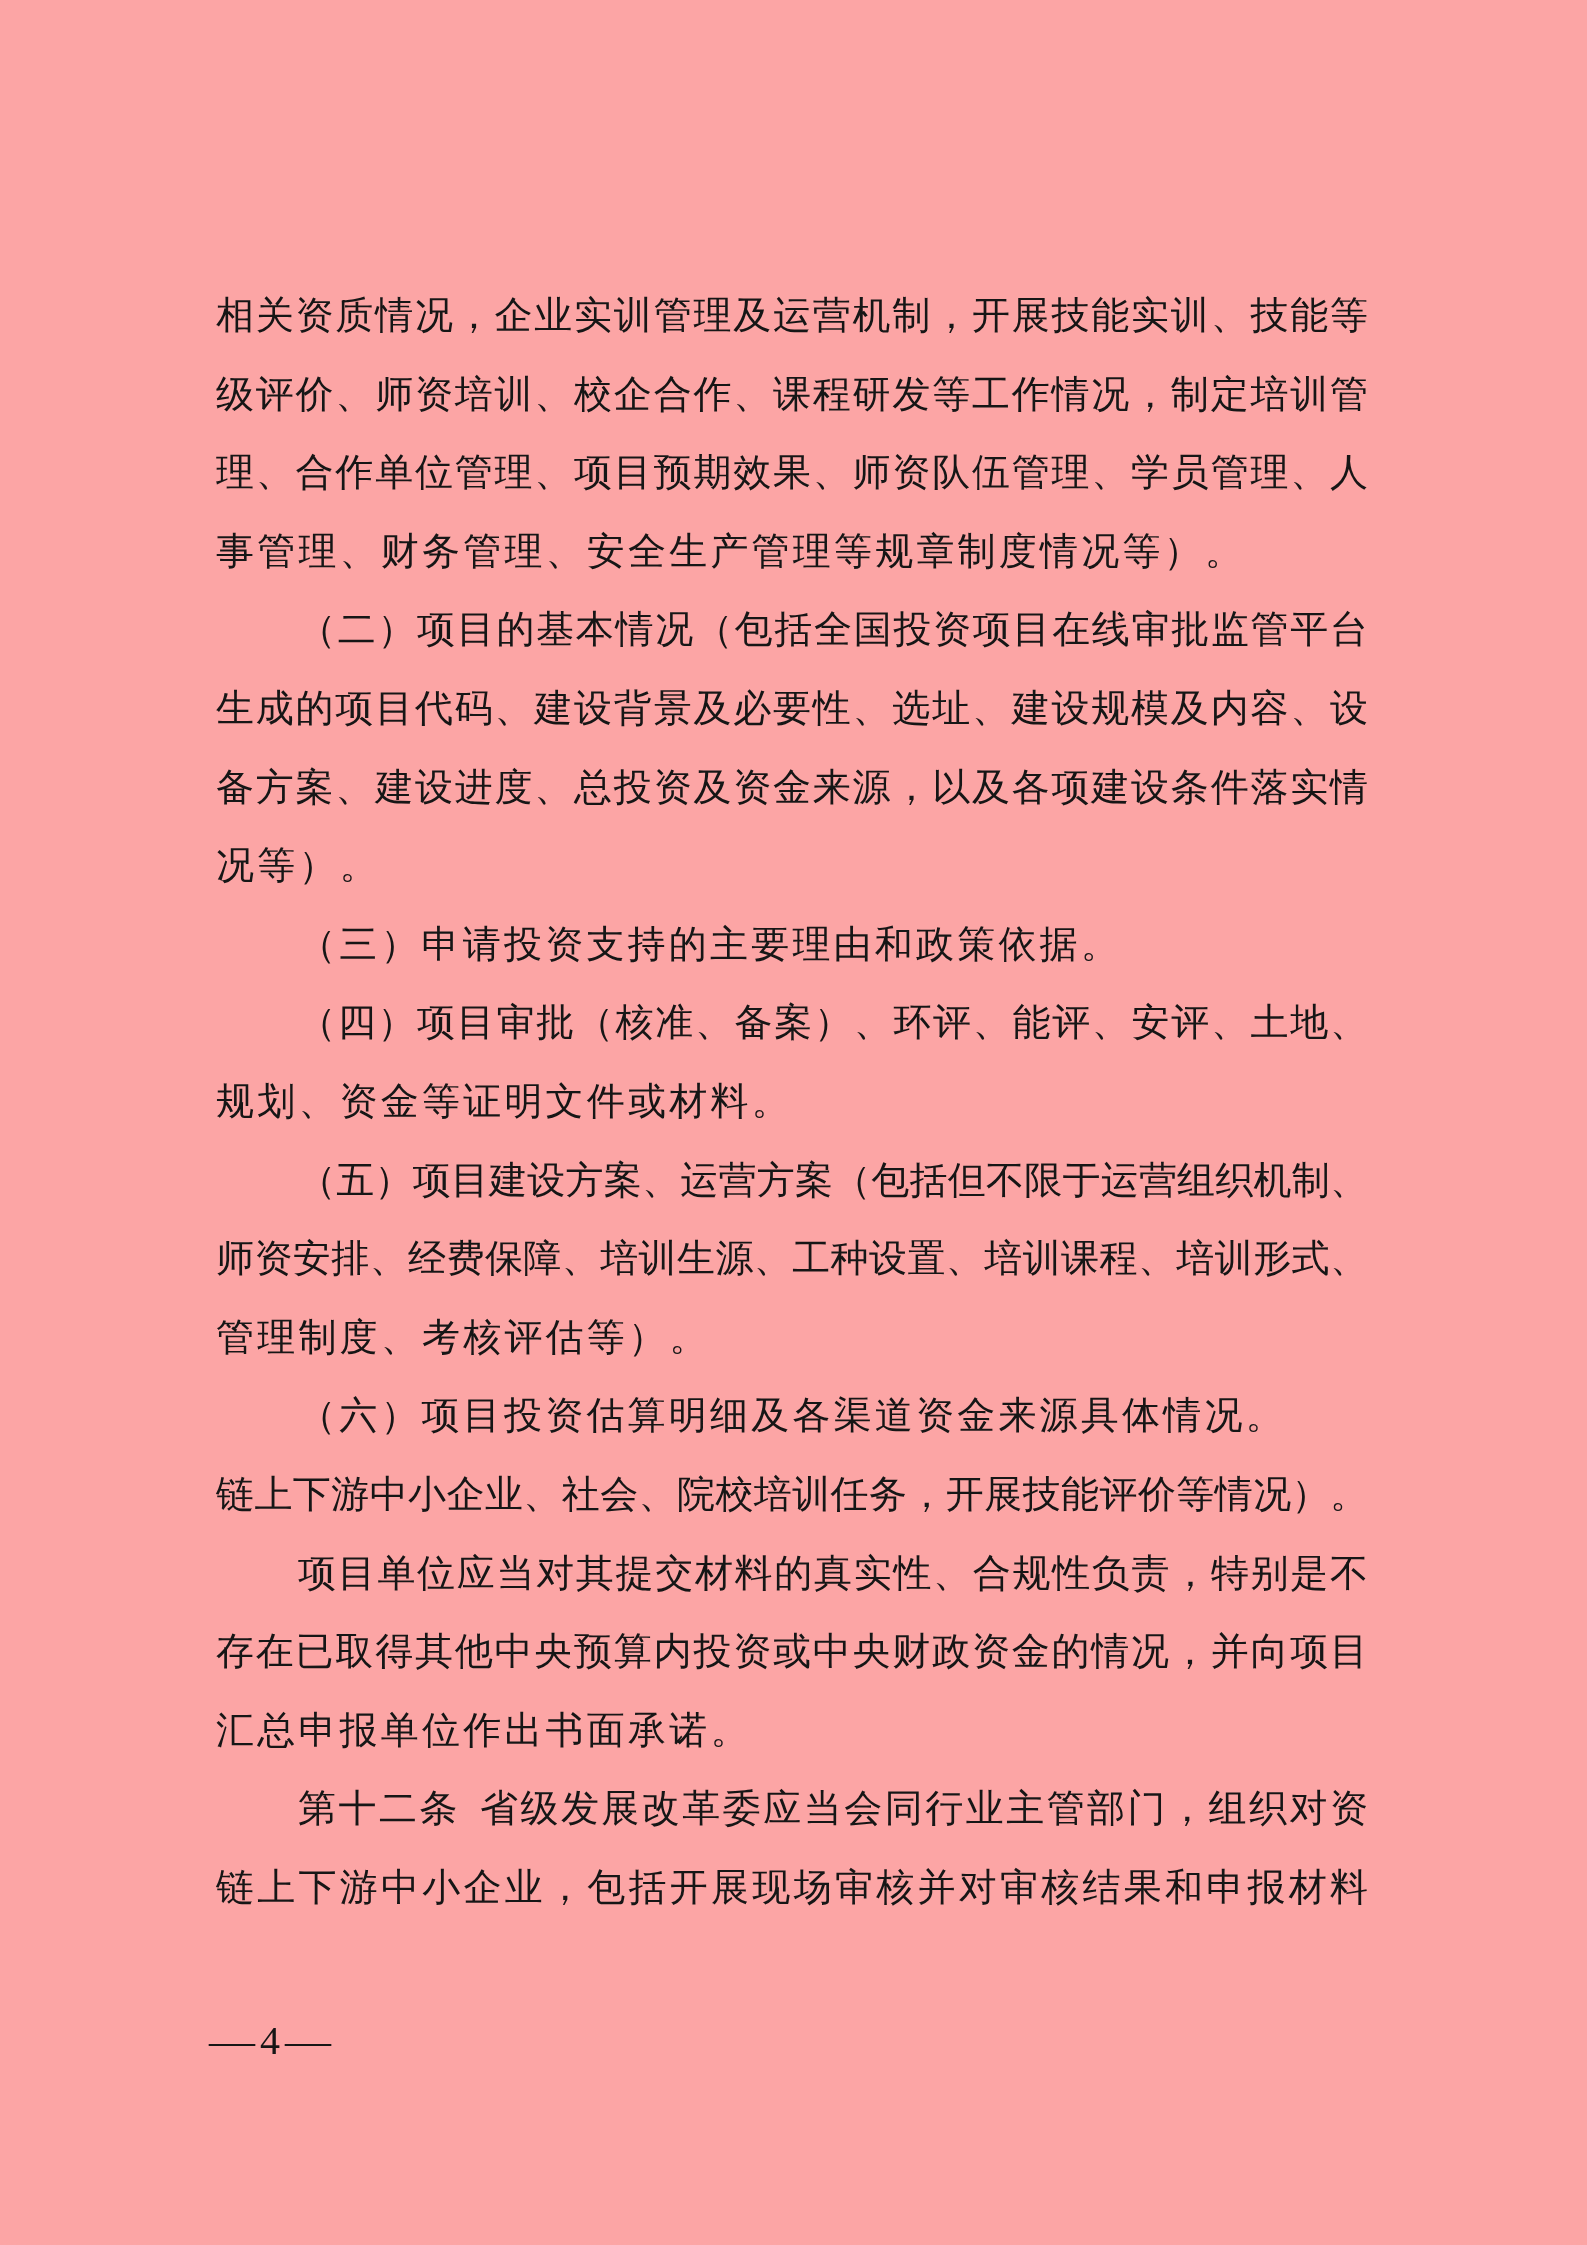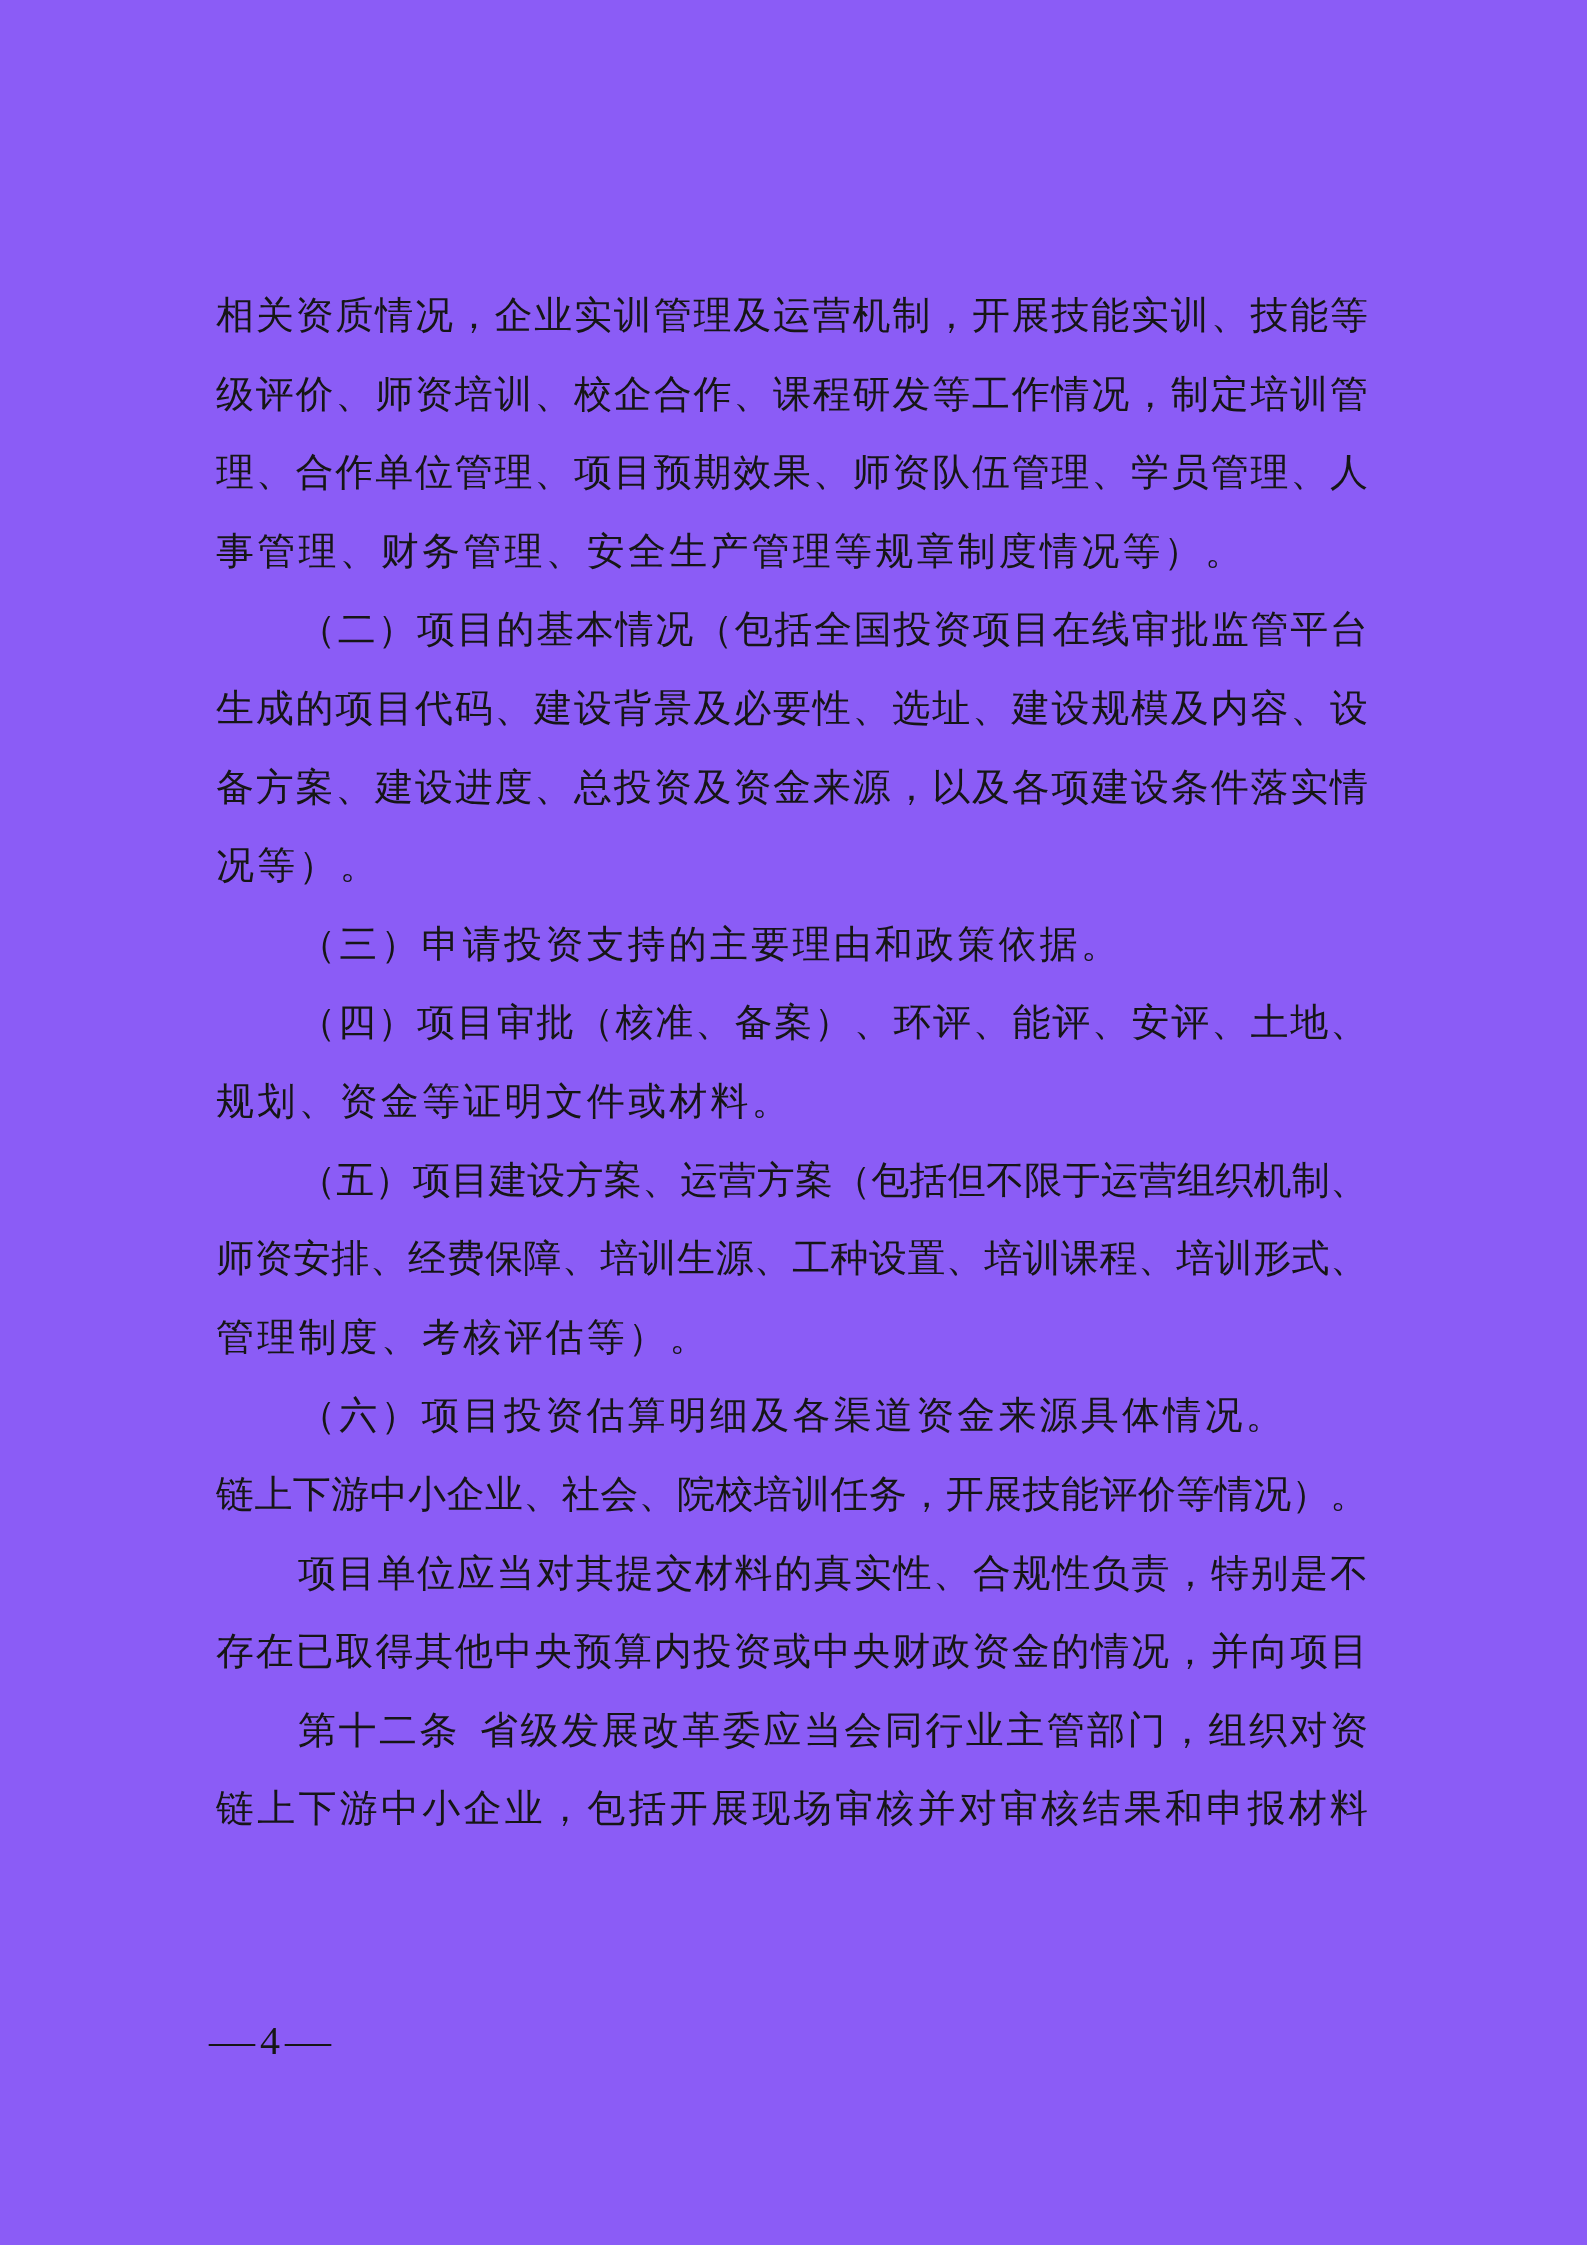--- a/index.html
+++ b/index.html
@@ -5,21 +5,21 @@
   html, body {
     margin: 0;
     padding: 0;
     background: #e8e8e8;
   }
   .page {
     position: relative;
     width: 1587px;
     height: 2245px;
     margin: 0 auto;
-    background: #8b5cf6;
+    background: #fca5a5;
     overflow: hidden;
     font-family: "Liberation Serif", "DejaVu Serif", serif;
     color: #161616;
   }
   .content {
     position: absolute;
     left: 216px;
     top: 276px;
     width: 1152px;
   }
@@ -78,20 +78,21 @@
       <div class="line short indent">（三）申请投资支持的主要理由和政策依据。</div>
       <div class="line indent">（四）项目审批（核准、备案）、环评、能评、安评、土地、</div>
       <div class="line short">规划、资金等证明文件或材料。</div>
       <div class="line indent">（五）项目建设方案、运营方案（包括但不限于运营组织机制、</div>
       <div class="line">师资安排、经费保障、培训生源、工种设置、培训课程、培训形式、</div>
       <div class="line short">管理制度、考核评估等）。</div>
       <div class="line short indent">（六）项目投资估算明细及各渠道资金来源具体情况。</div>
       <div class="line">链上下游中小企业、社会、院校培训任务，开展技能评价等情况）。</div>
       <div class="line indent">项目单位应当对其提交材料的真实性、合规性负责，特别是不</div>
       <div class="line">存在已取得其他中央预算内投资或中央财政资金的情况，并向项目</div>
+      <div class="line short">汇总申报单位作出书面承诺。</div>
       <div class="line indent"><span class="article-no">第十二条</span>省级发展改革委应当会同行业主管部门，组织对资</div>
       <div class="line">链上下游中小企业，包括开展现场审核并对审核结果和申报材料</div>
     </div>
 
   <div class="footer">
     <span class="dash">—</span>
     <span>4</span>
     <span class="dash">—</span>
   </div>
 

